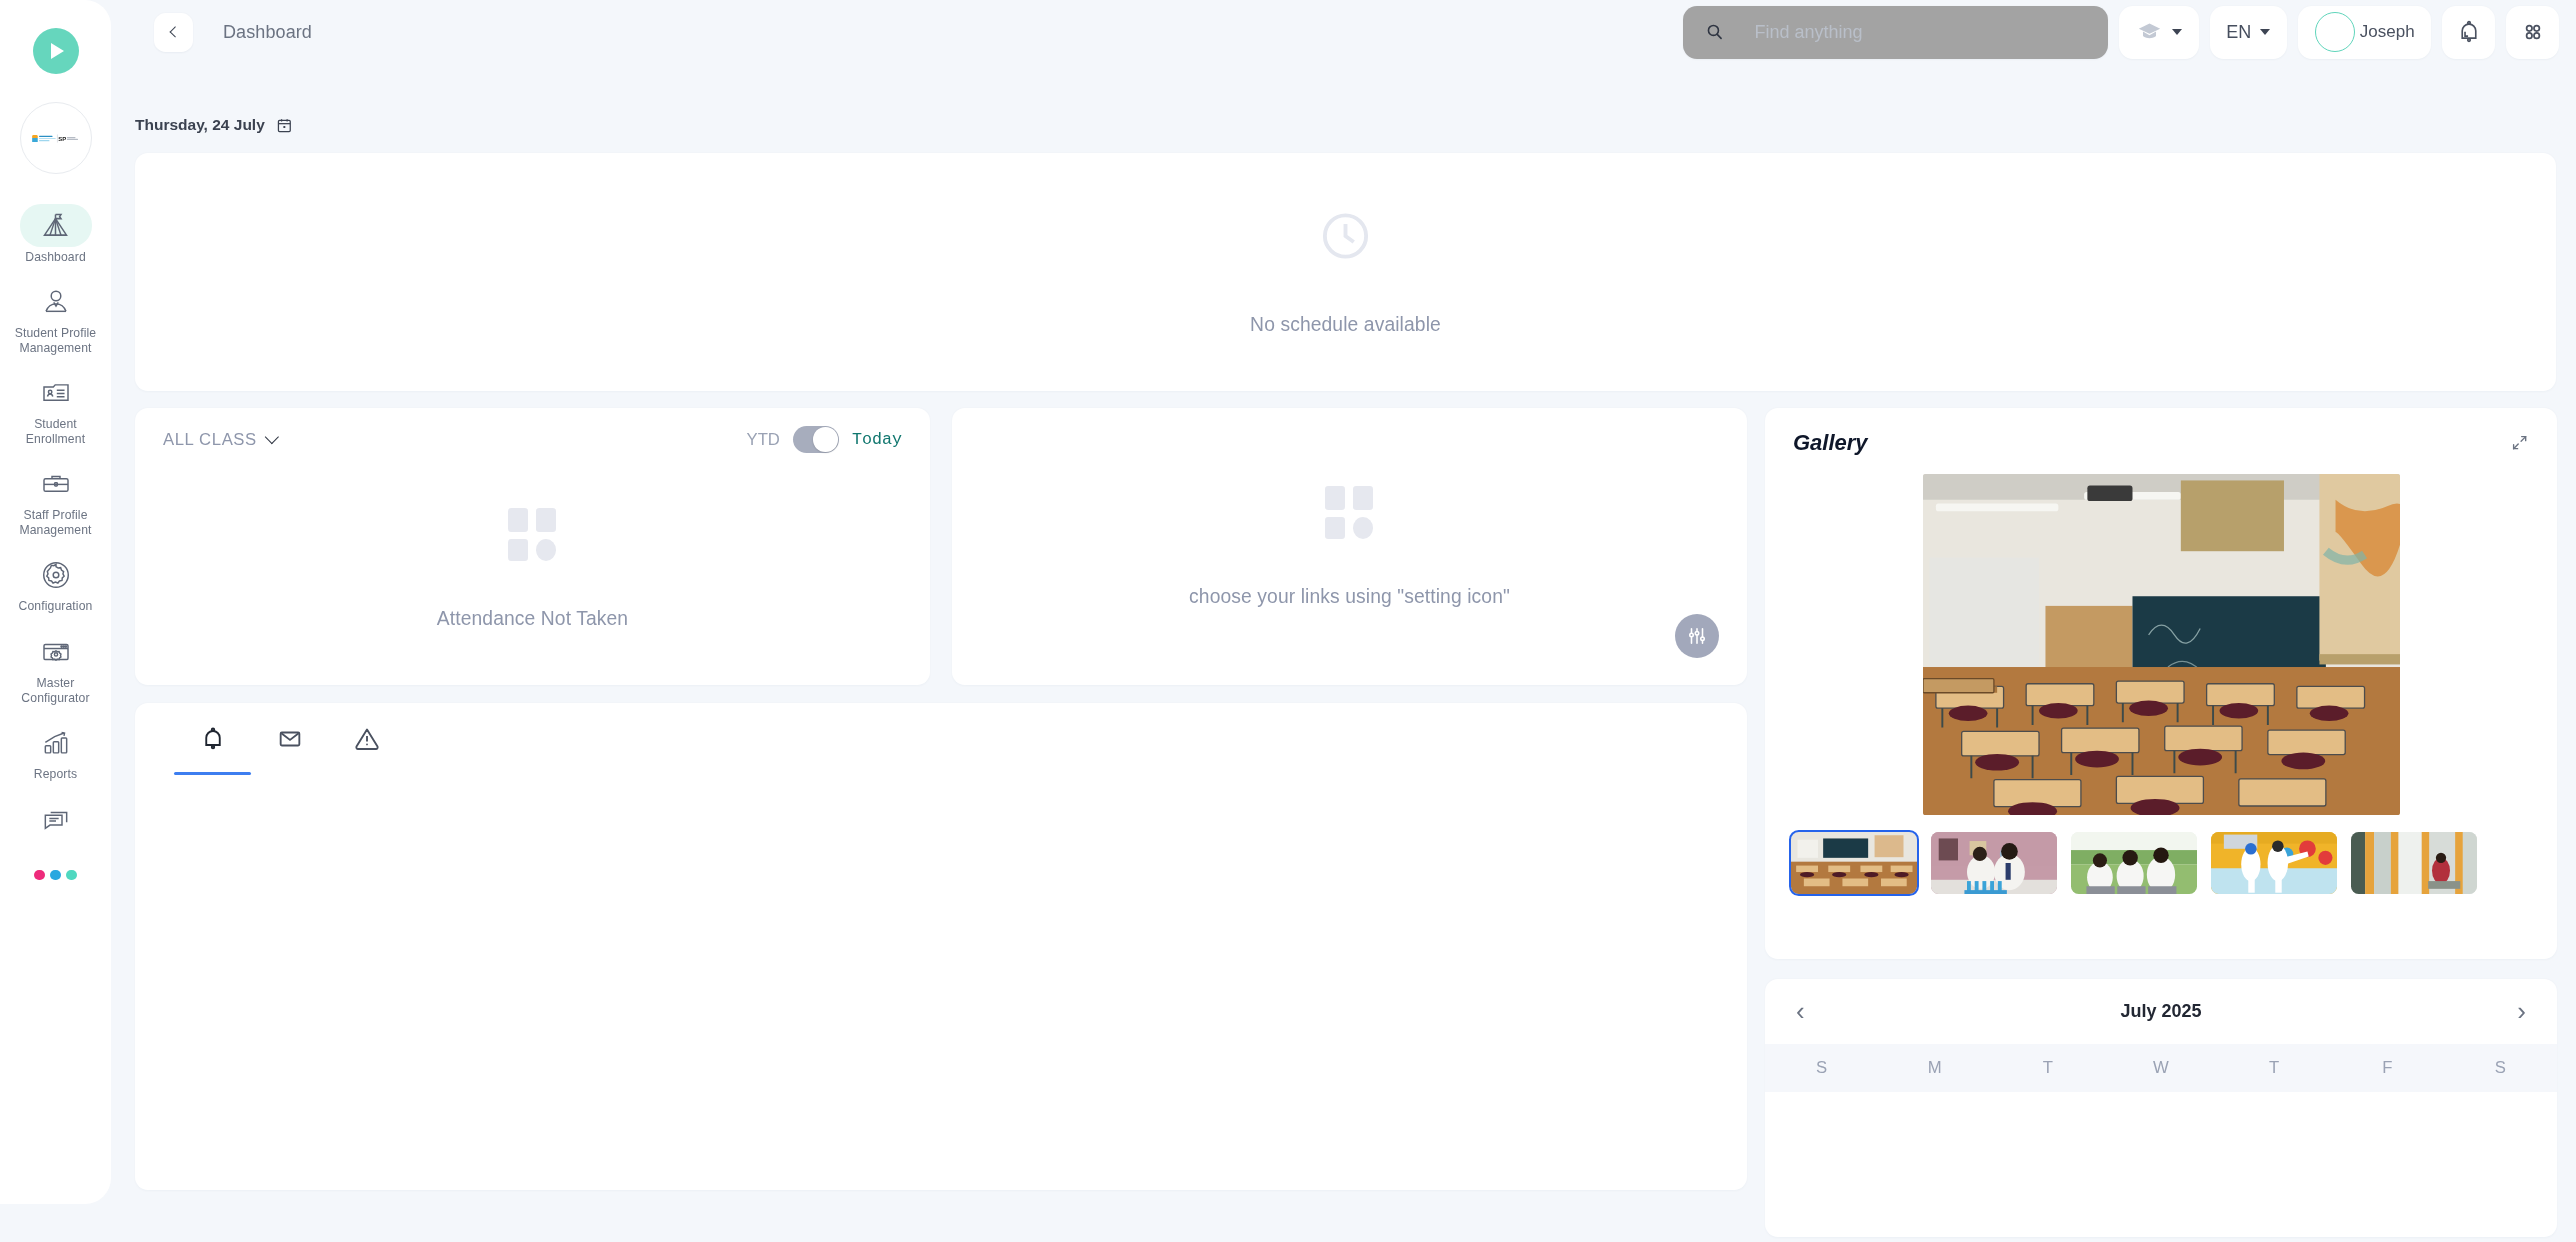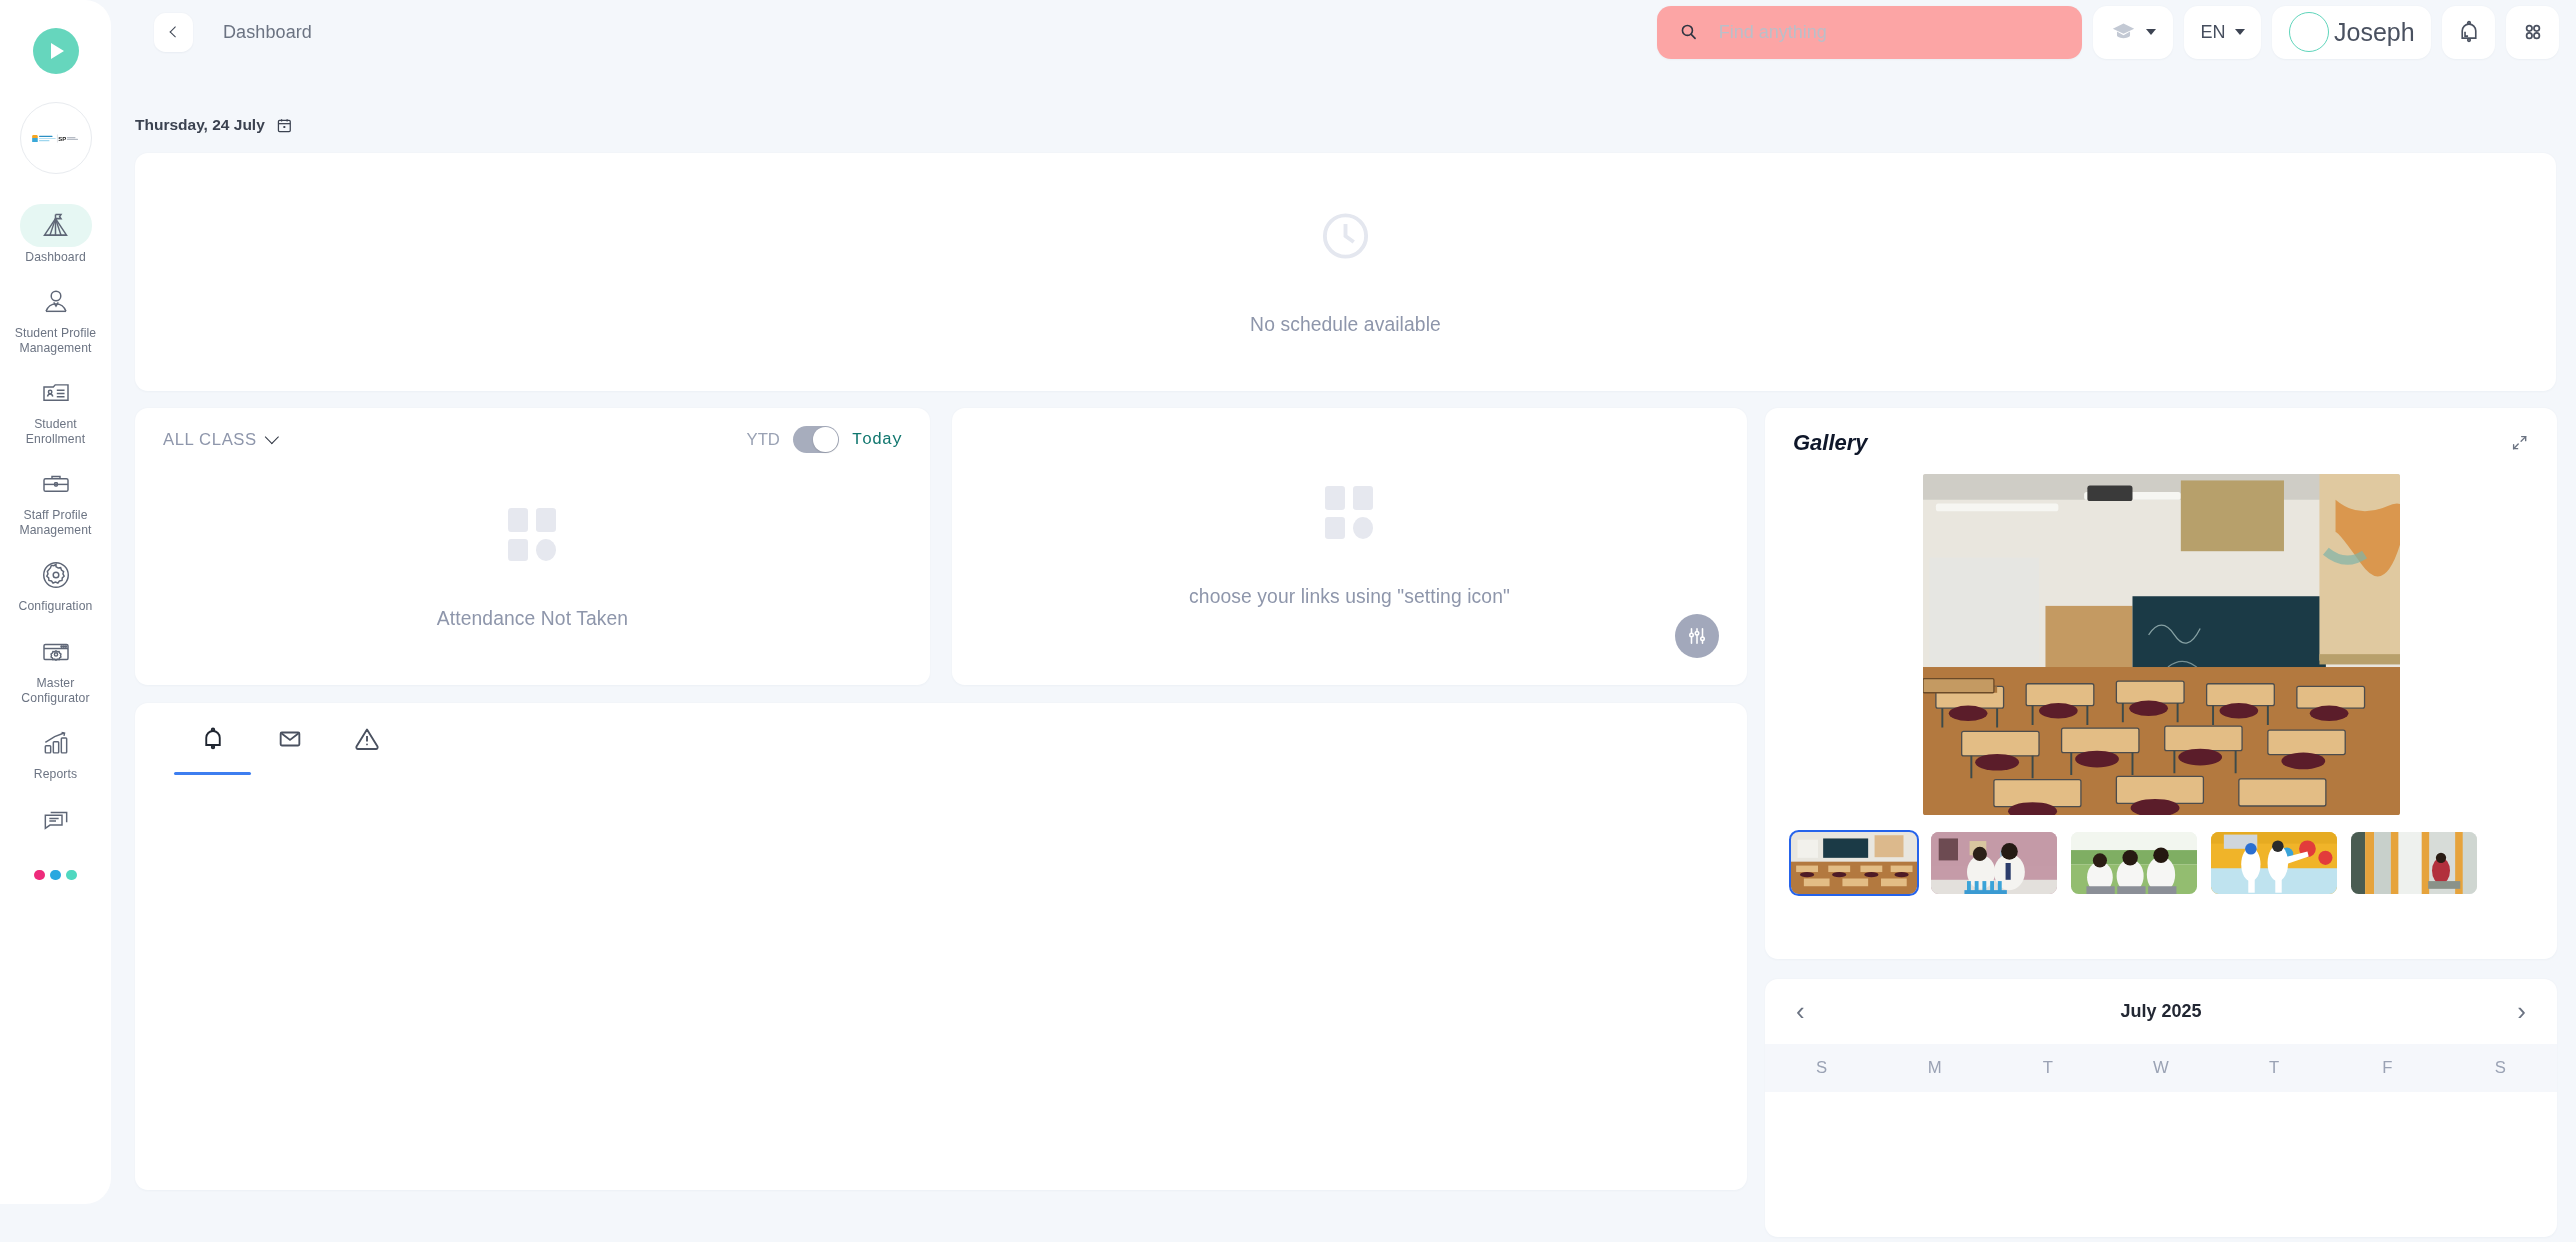--- a/index.html
+++ b/index.html
@@ -79,40 +79,40 @@
   .back-btn {
     width: 39px; height: 39px; border-radius: 11.6px; background: #ffffff;
     display: flex; align-items: center; justify-content: center;
     margin-left: 43px; cursor: pointer;
     box-shadow: 0 0.6px 1.9px rgba(20,40,80,.05);
   }
   .chev { width: 8.4px; height: 8.4px; border-left: 1.7px solid #3d4453; border-bottom: 1.7px solid #3d4453; transform: rotate(45deg); margin-left: 3.2px; }
   .page-title { margin-left: 30px; font-size: 18px; color: #6b7382; letter-spacing: 0.1px; }
   .topbar-right { margin-left: auto; display: flex; align-items: center; gap: 11px; padding-right: 16.7px; }
   .search-box {
-    width: 425px; height: 53px; border-radius: 14px; background: #fca5a5;
-    display: flex; align-items: center; padding: 0 22px; gap: 20px;
+    width: 425px; height: 53px; border-radius: 14px; background: #a3a3a3;
+    display: flex; align-items: center; padding: 0 22px; gap: 30px;
     box-shadow: 0 0.6px 1.9px rgba(20,40,80,.04);
   }
   .search-box input {
     border: 0; outline: 0; background: transparent; font-size: 18px;
     color: #2f3542; font-family: "Liberation Sans", sans-serif; width: 100%;
   }
   .search-box input::placeholder { color: #b9bfc9; }
   .pill {
     height: 53px; border-radius: 14px; background: #fff;
     display: flex; align-items: center; justify-content: center;
     padding: 0 16.7px; gap: 9px; cursor: pointer;
     box-shadow: 0 0.6px 1.9px rgba(20,40,80,.04);
   }
   .pill.icon-only { width: 53px; padding: 0; }
   .caret { width:0;height:0;border-left:5.8px solid transparent;border-right:5.8px solid transparent;border-top:6.4px solid #3d4453; }
   .lang-txt { font-size: 18px; color: #464e5e; }
   .avatar-ring { width: 40px; height: 40px; border-radius: 50%; border: 1.9px solid #5fd5bb; }
-  .user-name { font-size: 25px; color: #4a5160; margin-left: -3.9px; }
+  .user-name { font-size: 17px; color: #4a5160; margin-left: -3.9px; }
 
   
   .date-row {
     position: absolute; left: 135px; top: 116px;
     display: flex; align-items: center; gap: 11.6px;
   }
   .date-txt { font-size: 15.5px; font-weight: 700; color: #3b4250; }
 
   
   .card { background: #fff; border-radius: 13px; position: absolute; box-shadow: 0 0.6px 2.6px rgba(25,45,85,.035); }

